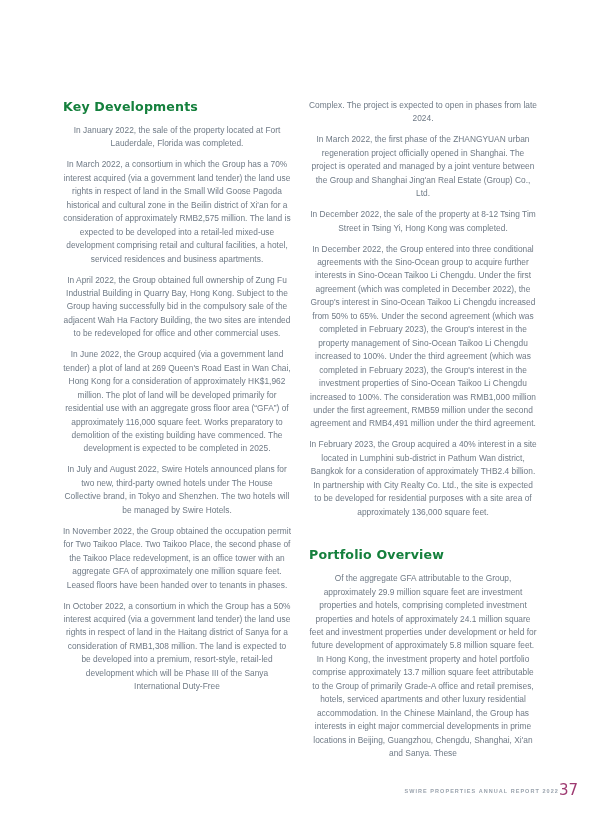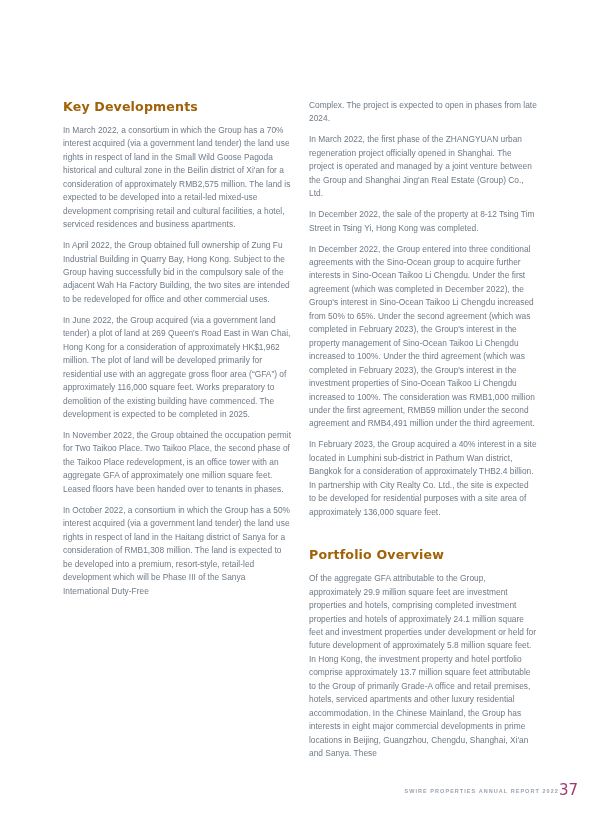--- a/index.html
+++ b/index.html
@@ -30,34 +30,34 @@
     justify-content: space-between;
   }
   .column {
     width: 228px;
   }
   h2.section-heading {
     margin: 0 0 10px 0;
     font-size: 12.6px;
     line-height: 15px;
     font-weight: bold;
-    color: #a16207;
+    color: #15803d;
     letter-spacing: 0.15px;
     font-family: "DejaVu Sans", sans-serif;
   }
   .col-right h2.section-heading {
     margin-top: 28px;
   }
   p.body-text {
     margin: 0 0 7.5px 0;
     font-size: 8.35px;
     line-height: 13.45px;
     color: #6f7a86;
     letter-spacing: 0.02px;
-    text-align: left;
+    text-align: center;
     font-family: "Liberation Sans", sans-serif;
   }
   p.body-text:last-child {
     margin-bottom: 12px;
   }
   .footer {
     position: absolute;
     left: 0;
     right: 0;
     bottom: 0;
@@ -90,23 +90,25 @@
 </style>
 </head>
 <body>
 
 <div class="page">
 
   <div class="columns">
 
     <div class="column col-left">
       <h2 class="section-heading">Key Developments</h2>
+      <p class="body-text">In January 2022, the sale of the property located at Fort Lauderdale, Florida was completed.</p>
       <p class="body-text">In March 2022, a consortium in which the Group has a 70% interest acquired (via a government land tender) the land use rights in respect of land in the Small Wild Goose Pagoda historical and cultural zone in the Beilin district of Xi'an for a consideration of approximately RMB2,575 million. The land is expected to be developed into a retail-led mixed-use development comprising retail and cultural facilities, a hotel, serviced residences and business apartments.</p>
       <p class="body-text">In April 2022, the Group obtained full ownership of Zung Fu Industrial Building in Quarry Bay, Hong Kong. Subject to the Group having successfully bid in the compulsory sale of the adjacent Wah Ha Factory Building, the two sites are intended to be redeveloped for office and other commercial uses.</p>
       <p class="body-text">In June 2022, the Group acquired (via a government land tender) a plot of land at 269 Queen's Road East in Wan Chai, Hong Kong for a consideration of approximately HK$1,962 million. The plot of land will be developed primarily for residential use with an aggregate gross floor area (“GFA”) of approximately 116,000 square feet. Works preparatory to demolition of the existing building have commenced. The development is expected to be completed in 2025.</p>
+      <p class="body-text">In July and August 2022, Swire Hotels announced plans for two new, third-party owned hotels under The House Collective brand, in Tokyo and Shenzhen. The two hotels will be managed by Swire Hotels.</p>
       <p class="body-text">In November 2022, the Group obtained the occupation permit for Two Taikoo Place. Two Taikoo Place, the second phase of the Taikoo Place redevelopment, is an office tower with an aggregate GFA of approximately one million square feet. Leased floors have been handed over to tenants in phases.</p>
       <p class="body-text">In October 2022, a consortium in which the Group has a 50% interest acquired (via a government land tender) the land use rights in respect of land in the Haitang district of Sanya for a consideration of RMB1,308 million. The land is expected to be developed into a premium, resort-style, retail-led development which will be Phase III of the Sanya International Duty-Free</p>
     </div>
 
     <div class="column col-right">
       <p class="body-text">Complex. The project is expected to open in phases from late 2024.</p>
       <p class="body-text">In March 2022, the first phase of the ZHANGYUAN urban regeneration project officially opened in Shanghai. The project is operated and managed by a joint venture between the Group and Shanghai Jing'an Real Estate (Group) Co., Ltd.</p>
       <p class="body-text">In December 2022, the sale of the property at 8-12 Tsing Tim Street in Tsing Yi, Hong Kong was completed.</p>
       <p class="body-text">In December 2022, the Group entered into three conditional agreements with the Sino-Ocean group to acquire further interests in Sino-Ocean Taikoo Li Chengdu. Under the first agreement (which was completed in December 2022), the Group's interest in Sino-Ocean Taikoo Li Chengdu increased from 50% to 65%. Under the second agreement (which was completed in February 2023), the Group's interest in the property management of Sino-Ocean Taikoo Li Chengdu increased to 100%. Under the third agreement (which was completed in February 2023), the Group's interest in the investment properties of Sino-Ocean Taikoo Li Chengdu increased to 100%. The consideration was RMB1,000 million under the first agreement, RMB59 million under the second agreement and RMB4,491 million under the third agreement.</p>
       <p class="body-text">In February 2023, the Group acquired a 40% interest in a site located in Lumphini sub-district in Pathum Wan district, Bangkok for a consideration of approximately THB2.4 billion. In partnership with City Realty Co. Ltd., the site is expected to be developed for residential purposes with a site area of approximately 136,000 square feet.</p>

